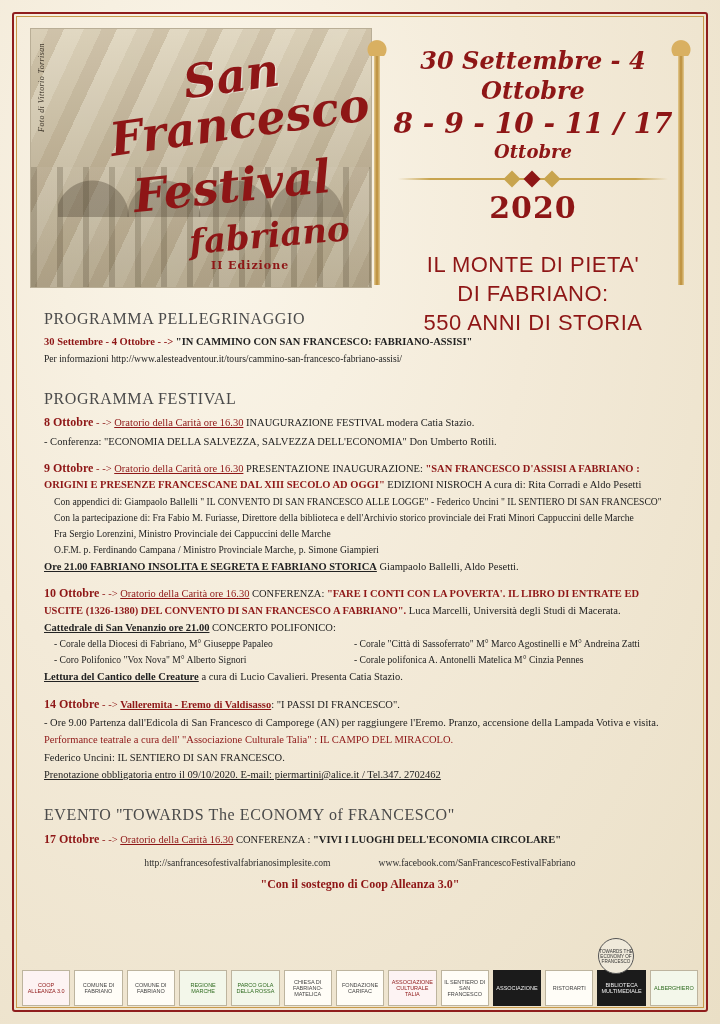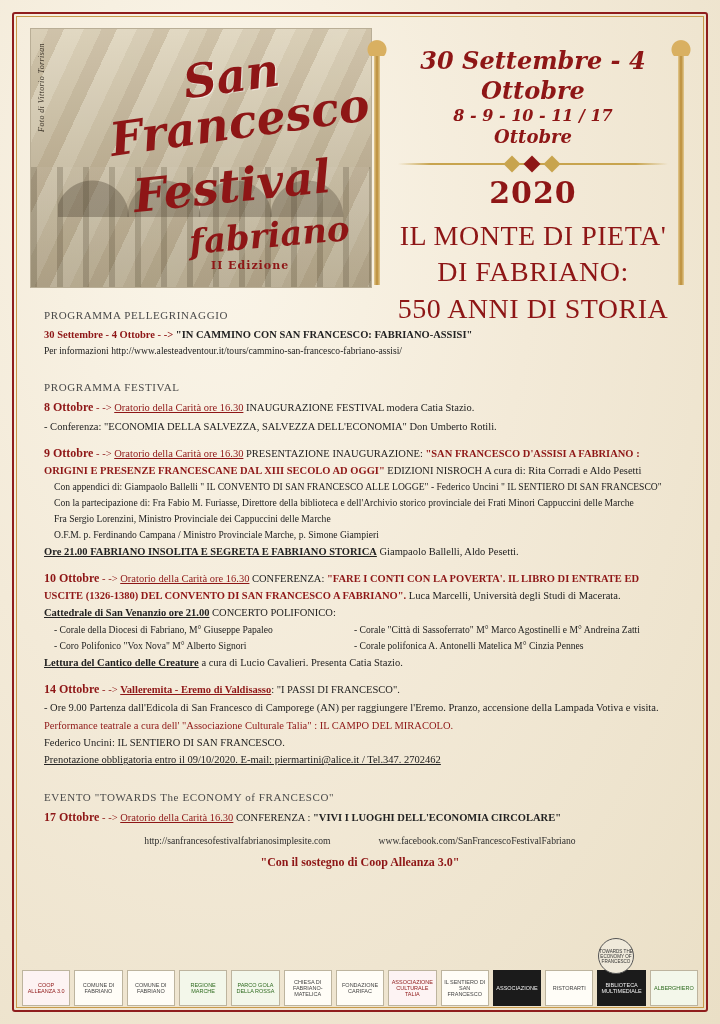--- a/index.html
+++ b/index.html
@@ -108,21 +108,21 @@
     text-align:center;
     color:#8e1616;
     padding-top:18px;
   }
   .hr-dates{
     font-family:"DejaVu Serif", serif;
     font-weight:bold;font-style:italic;
     font-size:24px;line-height:1.25;
     color:#8e1616;
   }
-  .hr-dates .d2{font-size:16px;}
+  .hr-dates .d2{font-size:28px;}
   .hr-dates .d3{font-size:18px;}
   .divider{
     margin:8px auto 4px auto;
     width:270px;height:14px;
     position:relative;
   }
   .divider:before{
     content:"";position:absolute;left:0;right:0;top:6px;height:2px;
     background:linear-gradient(90deg,transparent,#c8a44e 12%,#c8a44e 88%,transparent);
   }
@@ -133,23 +133,23 @@
   .divider .dia.l{left:108px;}
   .divider .dia.c{left:128px;background:#8e1616;}
   .divider .dia.r{left:148px;}
   .hr-year{
     font-family:"DejaVu Serif", serif;
     font-size:30px;font-weight:bold;
     letter-spacing:1px;
     margin-top:4px;color:#8e1616;
   }
   .hr-sub{
-    font-family:Liberation Serif, serif;
-    font-size:28px;line-height:1.32;
-    margin-top:8px;color:#8e1616;
+    font-family:Liberation Sans, sans-serif;
+    font-size:22px;line-height:1.32;
+    margin-top:25px;color:#8e1616;
     letter-spacing:.5px;
   }
   .col-orn{
     position:absolute;top:6px;bottom:0;width:22px;
   }
   .col-orn.left{left:-6px;}
   .col-orn.right{right:2px;}
   .col-orn:before{
     content:"";position:absolute;left:8px;top:22px;bottom:8px;width:6px;
     background:linear-gradient(90deg,#e3c98f,#b98b36,#e3c98f);
@@ -160,21 +160,21 @@
   }
   
   .content{
     margin:14px 26px 0 26px;
     color:#222;
     font-size:10.5px;
     line-height:1.46;
   }
   .sect-head{
     color:#4a4a4a;
-    font-size:11px;
+    font-size:16px;
     letter-spacing:.6px;
     margin:10px 0 4px 0;
   }
   .red{color:#8e1616;}
   .bold{font-weight:bold;}
   .u{text-decoration:underline;}
   .big-day{
     font-weight:bold;color:#8e1616;font-size:12px;text-align:center;
   }
   p{margin:0 0 2px 0;}

